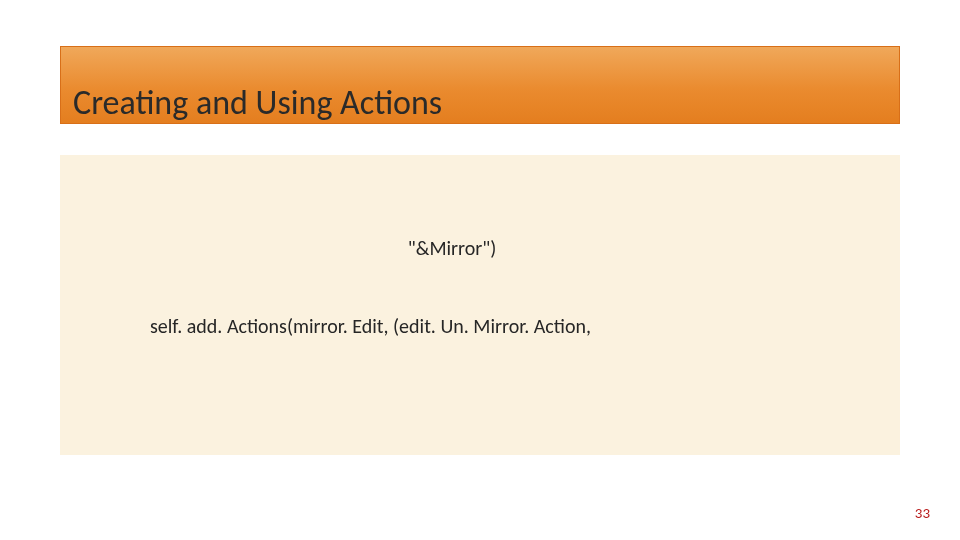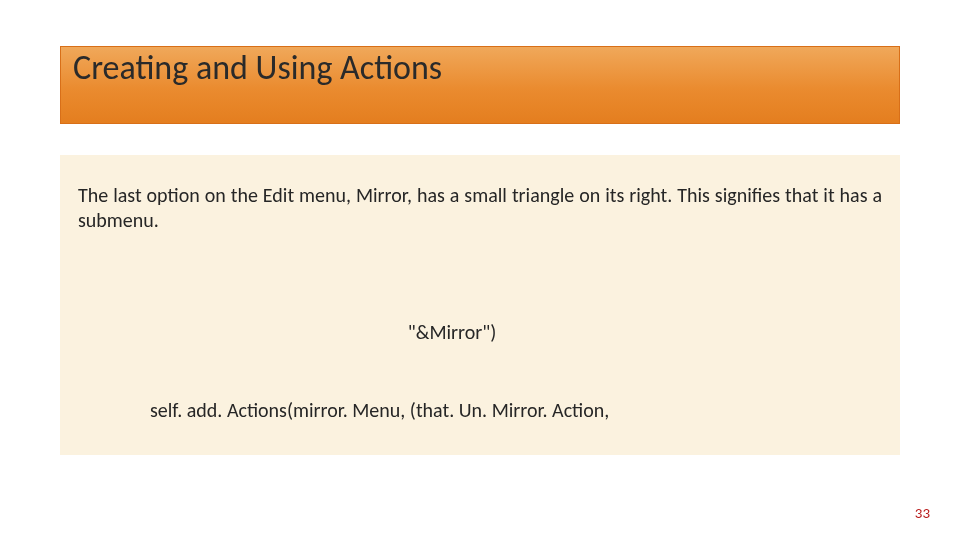--- a/index.html
+++ b/index.html
@@ -12,21 +12,21 @@
   }
   .title-bar {
     position: absolute;
     left: 60px;
     right: 60px;
     top: 46px;
     height: 78px;
     background: linear-gradient(to bottom, #f0a85a 0%, #ea8b2f 55%, #e47e1f 100%);
     border: 1px solid #d86f18;
     display: flex;
-    align-items: flex-start;
+    align-items: flex-end;
     padding-left: 12px;
   }
   .title-text {
     font-size: 34px;
     color: #2a2a2a;
     font-weight: 400;
   }
   .body-panel {
     position: absolute;
     left: 60px;
@@ -62,23 +62,22 @@
 </head>
 <body>
 
 <div class="slide">
 
   <div class="title-bar">
     <div class="title-text">Creating and Using Actions</div>
   </div>
 
   <div class="body-panel">
-    <p class="intro">The last option on the Edit menu, Mirror, has a small triangle on its right. This signifies that it has a submenu.</p>
     <div class="code">
       <div>                                                         "&amp;Mirror")</div>
-      <div>self. add. Actions(mirror. Menu, (that. Un. Mirror. Action,</div>
+      <div>self. add. Actions(mirror. Edit, (edit. Un. Mirror. Action,</div>
       
     </div>
   </div>
 
   <div class="page-num">33</div>
 
 </div>
 
 </body></html>

